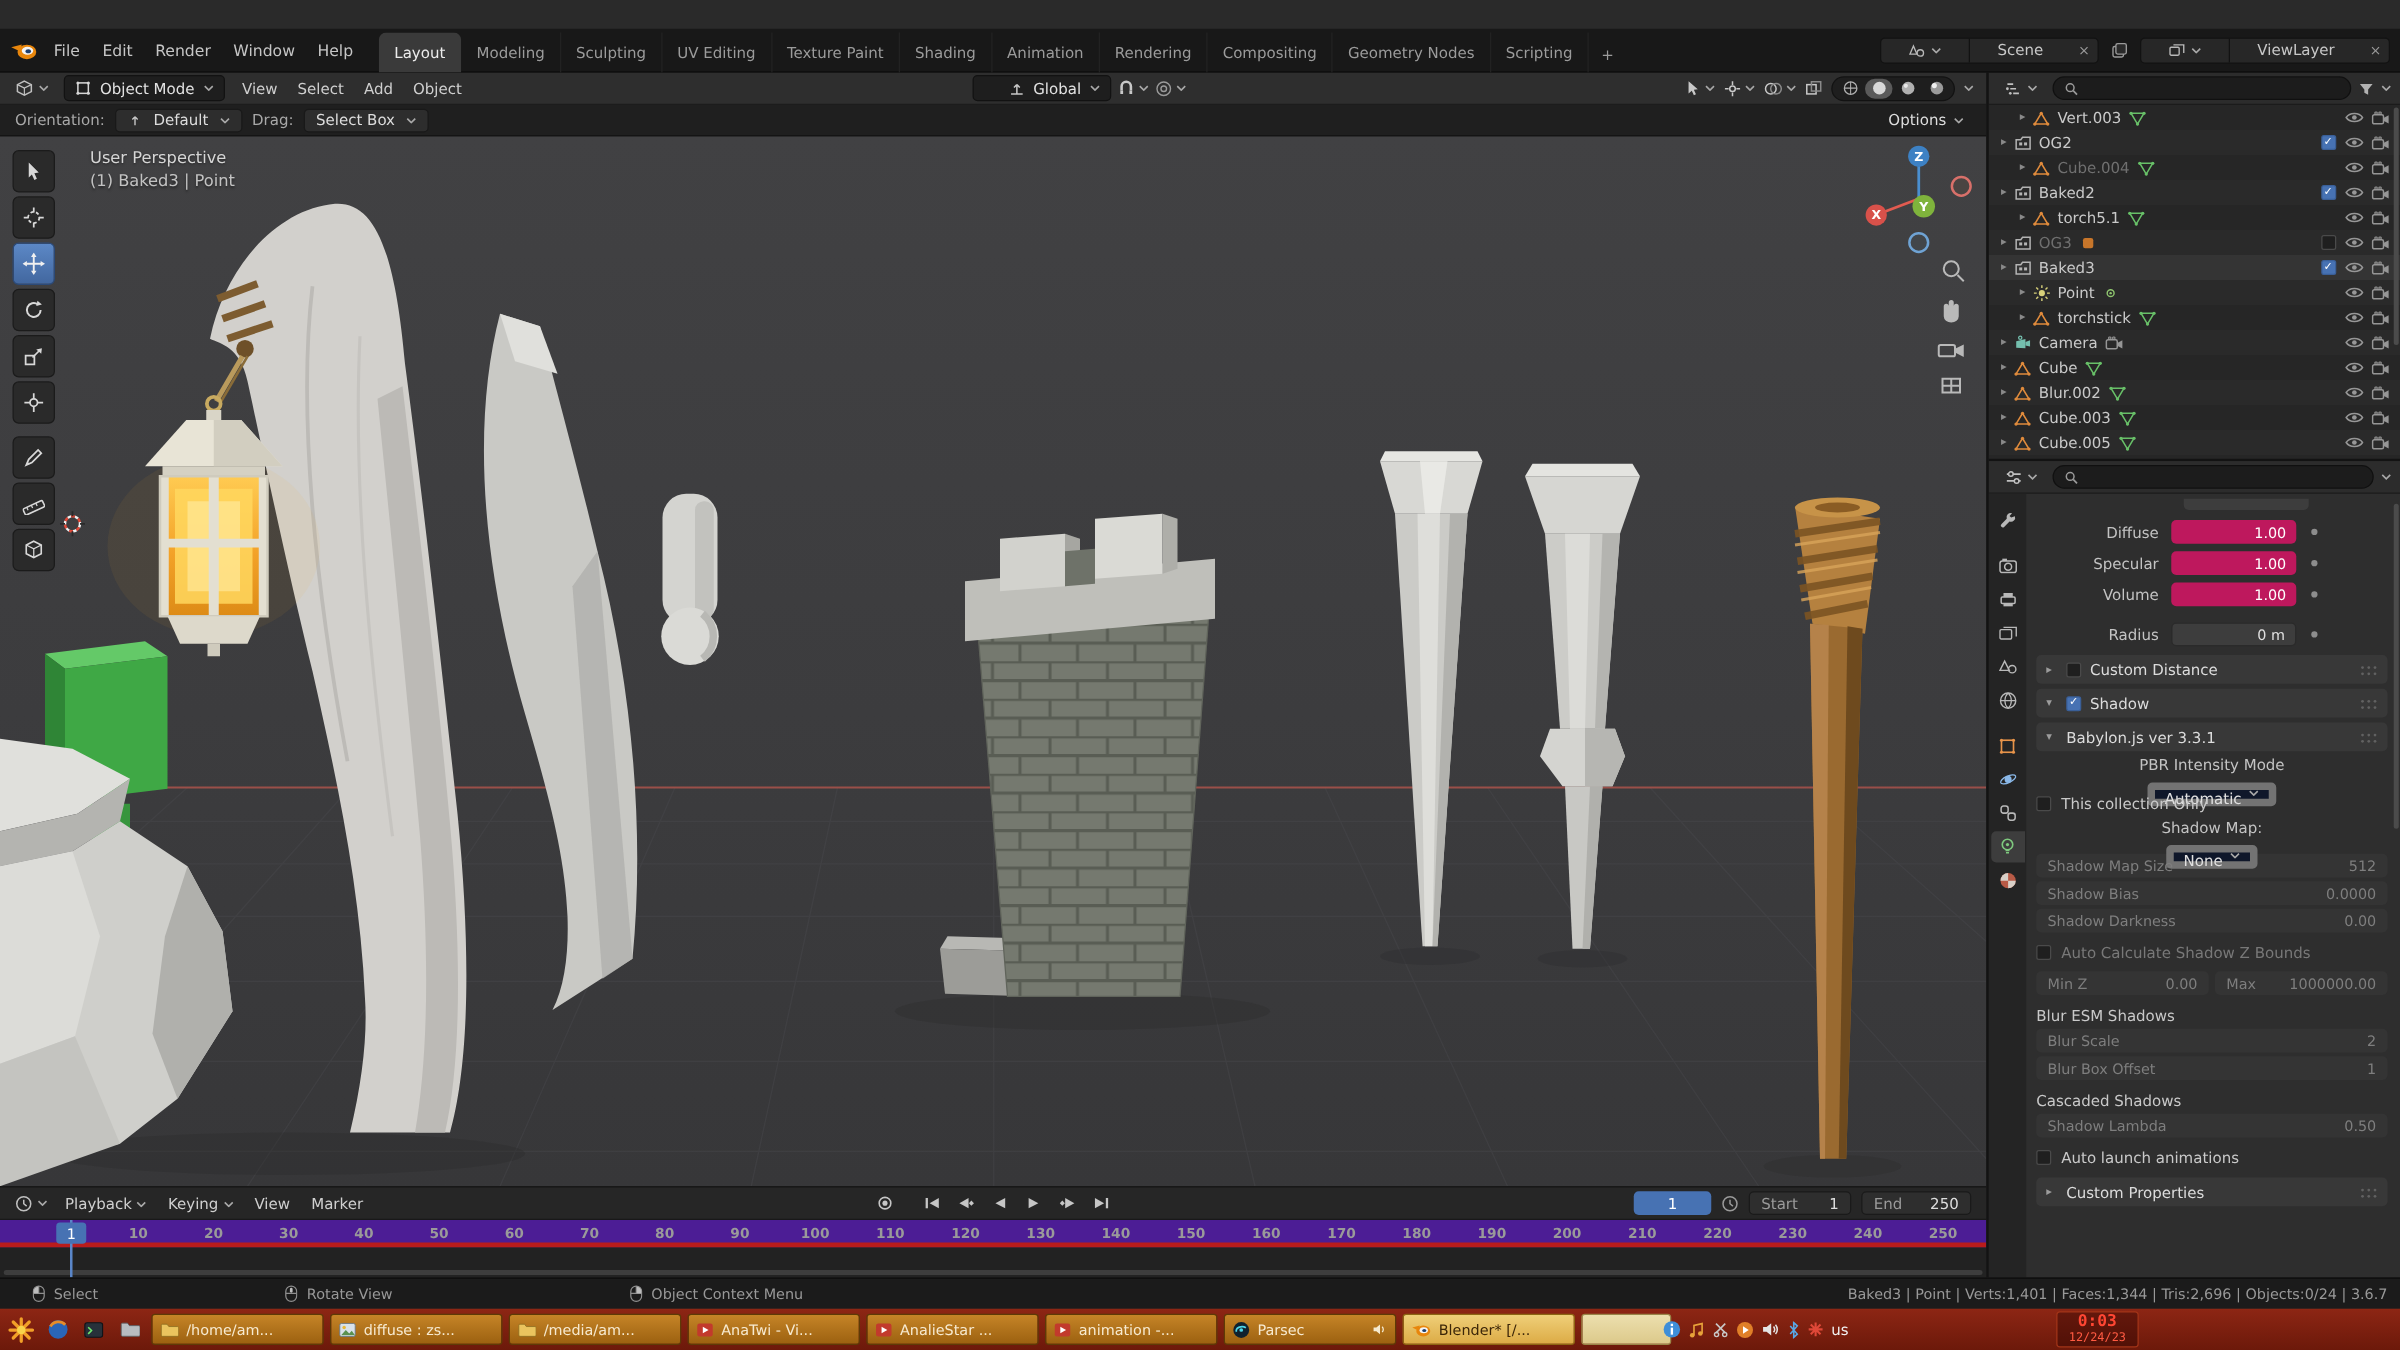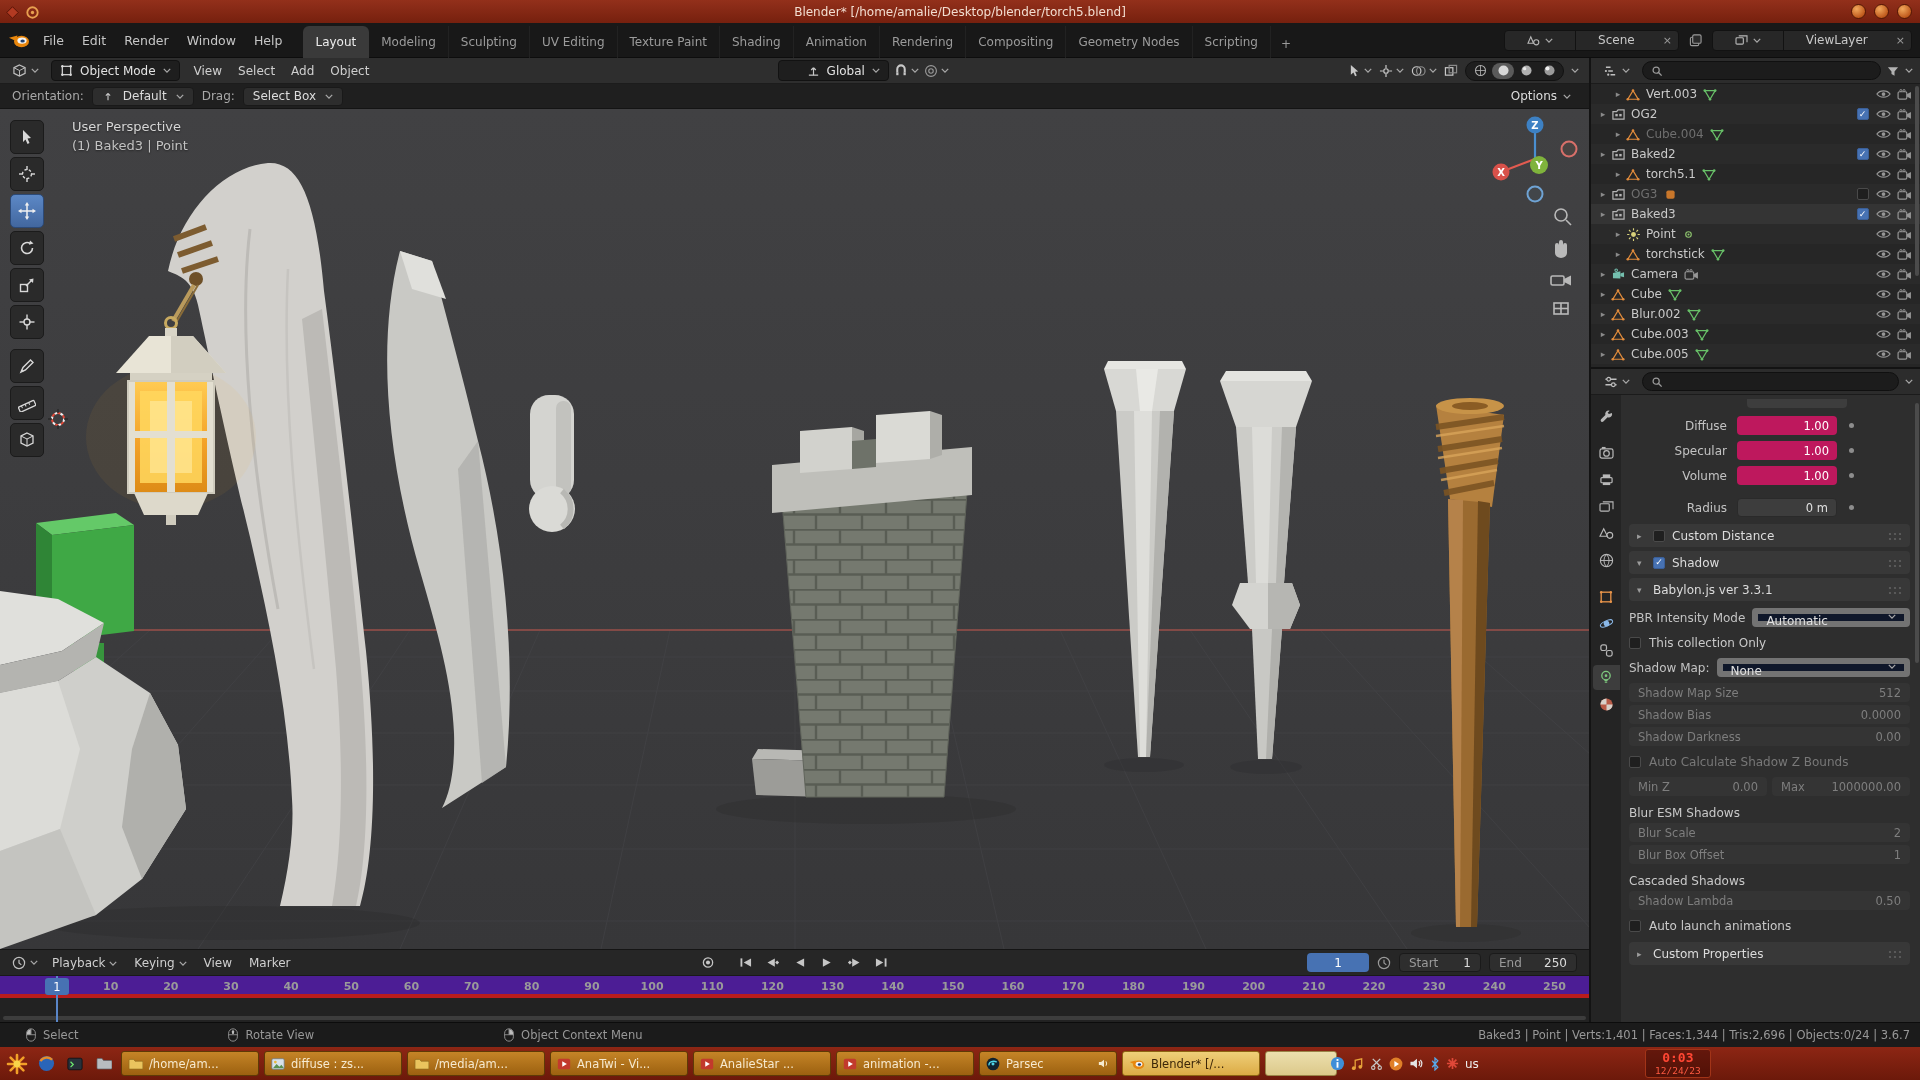--- a/index.html
+++ b/index.html
@@ -99,21 +99,21 @@
 .props-content{position:absolute;left:30px;top:26px;right:0;bottom:0;padding:4px 10px 0 8px;overflow:hidden;}
 .p-row{display:flex;align-items:center;height:25px;}
 .p-label{width:108px;text-align:right;padding-right:10px;color:#c3c3c3;white-space:nowrap;flex:0 0 auto;}
 .p-slider{width:100px;height:19px;border-radius:4px;display:flex;align-items:center;justify-content:flex-end;padding:0 8px;color:#fff;font-size:11.5px;}
 .p-slider.blue{background:#be185d;text-align:right;}
 .p-slider.dark{background:#3d3d3d;border:1px solid #2a2a2a;color:#e0e0e0;}
 .p-dot{width:5px;height:5px;border-radius:50%;background:#8d8d8d;margin-left:12px;}
 .p-panel{height:23px;background:#383838;border-radius:4px;display:flex;align-items:center;gap:7px;padding:0 8px;margin:4px 0;color:#dcdcdc;}
 .pp-arrow{color:#9c9c9c;font-size:9px;width:9px;}
 .p-grip{margin-left:auto;opacity:.5;}
-.p-dd-row{display:flex;align-items:center;height:25px;gap:7px;}
+.p-dd-row{display:flex;align-items:center;height:25px;gap:7px;flex-direction:column;}
 .p-dd-label{color:#c3c3c3;white-space:nowrap;}
 .p-dd{flex:1;height:19px;background:#0f172a;border:6px solid #737373;border-radius:4px;display:flex;align-items:flex-start;padding:0 8px;color:#e0e0e0;gap:6px;}
 .dd-val{flex:1;}
 .p-field{height:19px;background:#343434;border-radius:4px;display:flex;align-items:center;justify-content:space-between;padding:0 9px;margin:3px 0;color:#7e7e7e;font-size:11.5px;}
 .p-cb-row{display:flex;align-items:center;gap:8px;height:25px;color:#c9c9c9;}
 .p-cb-row.dis{color:#787878;}
 .p-dual{display:flex;gap:5px;margin:3px 0;}
 .p-dual .p-field{flex:1;margin:0;}
 .p-section{color:#c9c9c9;margin:10px 0 2px;}
 .p-partial{height:12px;overflow:hidden;position:relative;margin-bottom:2px;}
@@ -142,37 +142,20 @@
 .clock{position:absolute;left:1645px;top:2px;height:29px;display:flex;flex-direction:column;align-items:center;justify-content:center;background:rgba(30,0,0,.35);border:1px solid #a23418;border-radius:3px;padding:1px 9px;line-height:1.15;}
 .clock-time{color:#ff4633;font-family:"DejaVu Sans Mono",monospace;font-size:13px;font-weight:bold;}
 .clock-date{color:#ff5a42;font-size:9.5px;font-family:"DejaVu Sans Mono",monospace;}
 .chevwrap{display:flex;align-items:center;}
 </style>
 </head>
 <body>
 
 <div id="app">
 
-  <div class="titlebar">
-    <div class="tb-left">
-      <span><svg width="13" height="13" viewBox="0 0 14 14">
-            <rect x="2.6" y="2.6" width="8.8" height="8.8" transform="rotate(45 7 7)" fill="#b23a22" stroke="#581407" stroke-width="1"></rect>
-          </svg></span>
-      <span><svg width="13" height="13" viewBox="0 0 14 14">
-            <circle cx="7" cy="7" r="5.6" fill="none" stroke="#e8a050" stroke-width="2"></circle>
-            <circle cx="7" cy="7" r="1.8" fill="#e8a050"></circle>
-          </svg></span>
-    </div>
-    <div class="tb-title">Blender* [/home/amalie/Desktop/blender/torch5.blend]</div>
-    <div class="tb-controls">
-      <span class="tb-btn"></span>
-      <span class="tb-btn"></span>
-      <span class="tb-btn"></span>
-    </div>
-  </div>
 
   <div class="topbar">
     <span style="margin-right:4px;"><svg width="22" height="15" viewBox="0 0 22 15">
           <ellipse cx="13.5" cy="8.5" rx="7.5" ry="5.8" fill="#e8860c"></ellipse>
           <ellipse cx="14" cy="7.6" rx="4.6" ry="3.2" fill="#f4f4f4"></ellipse>
           <ellipse cx="14.6" cy="8" rx="2.2" ry="1.6" fill="#1e3f6e"></ellipse>
           <path d="M1 4.8 9.5 2.6 7.8 8 Z" fill="#e8860c"></path>
         </svg></span>
     <span id="topbar-menus" style="display:flex;">
         <span class="menu-item">File</span>

